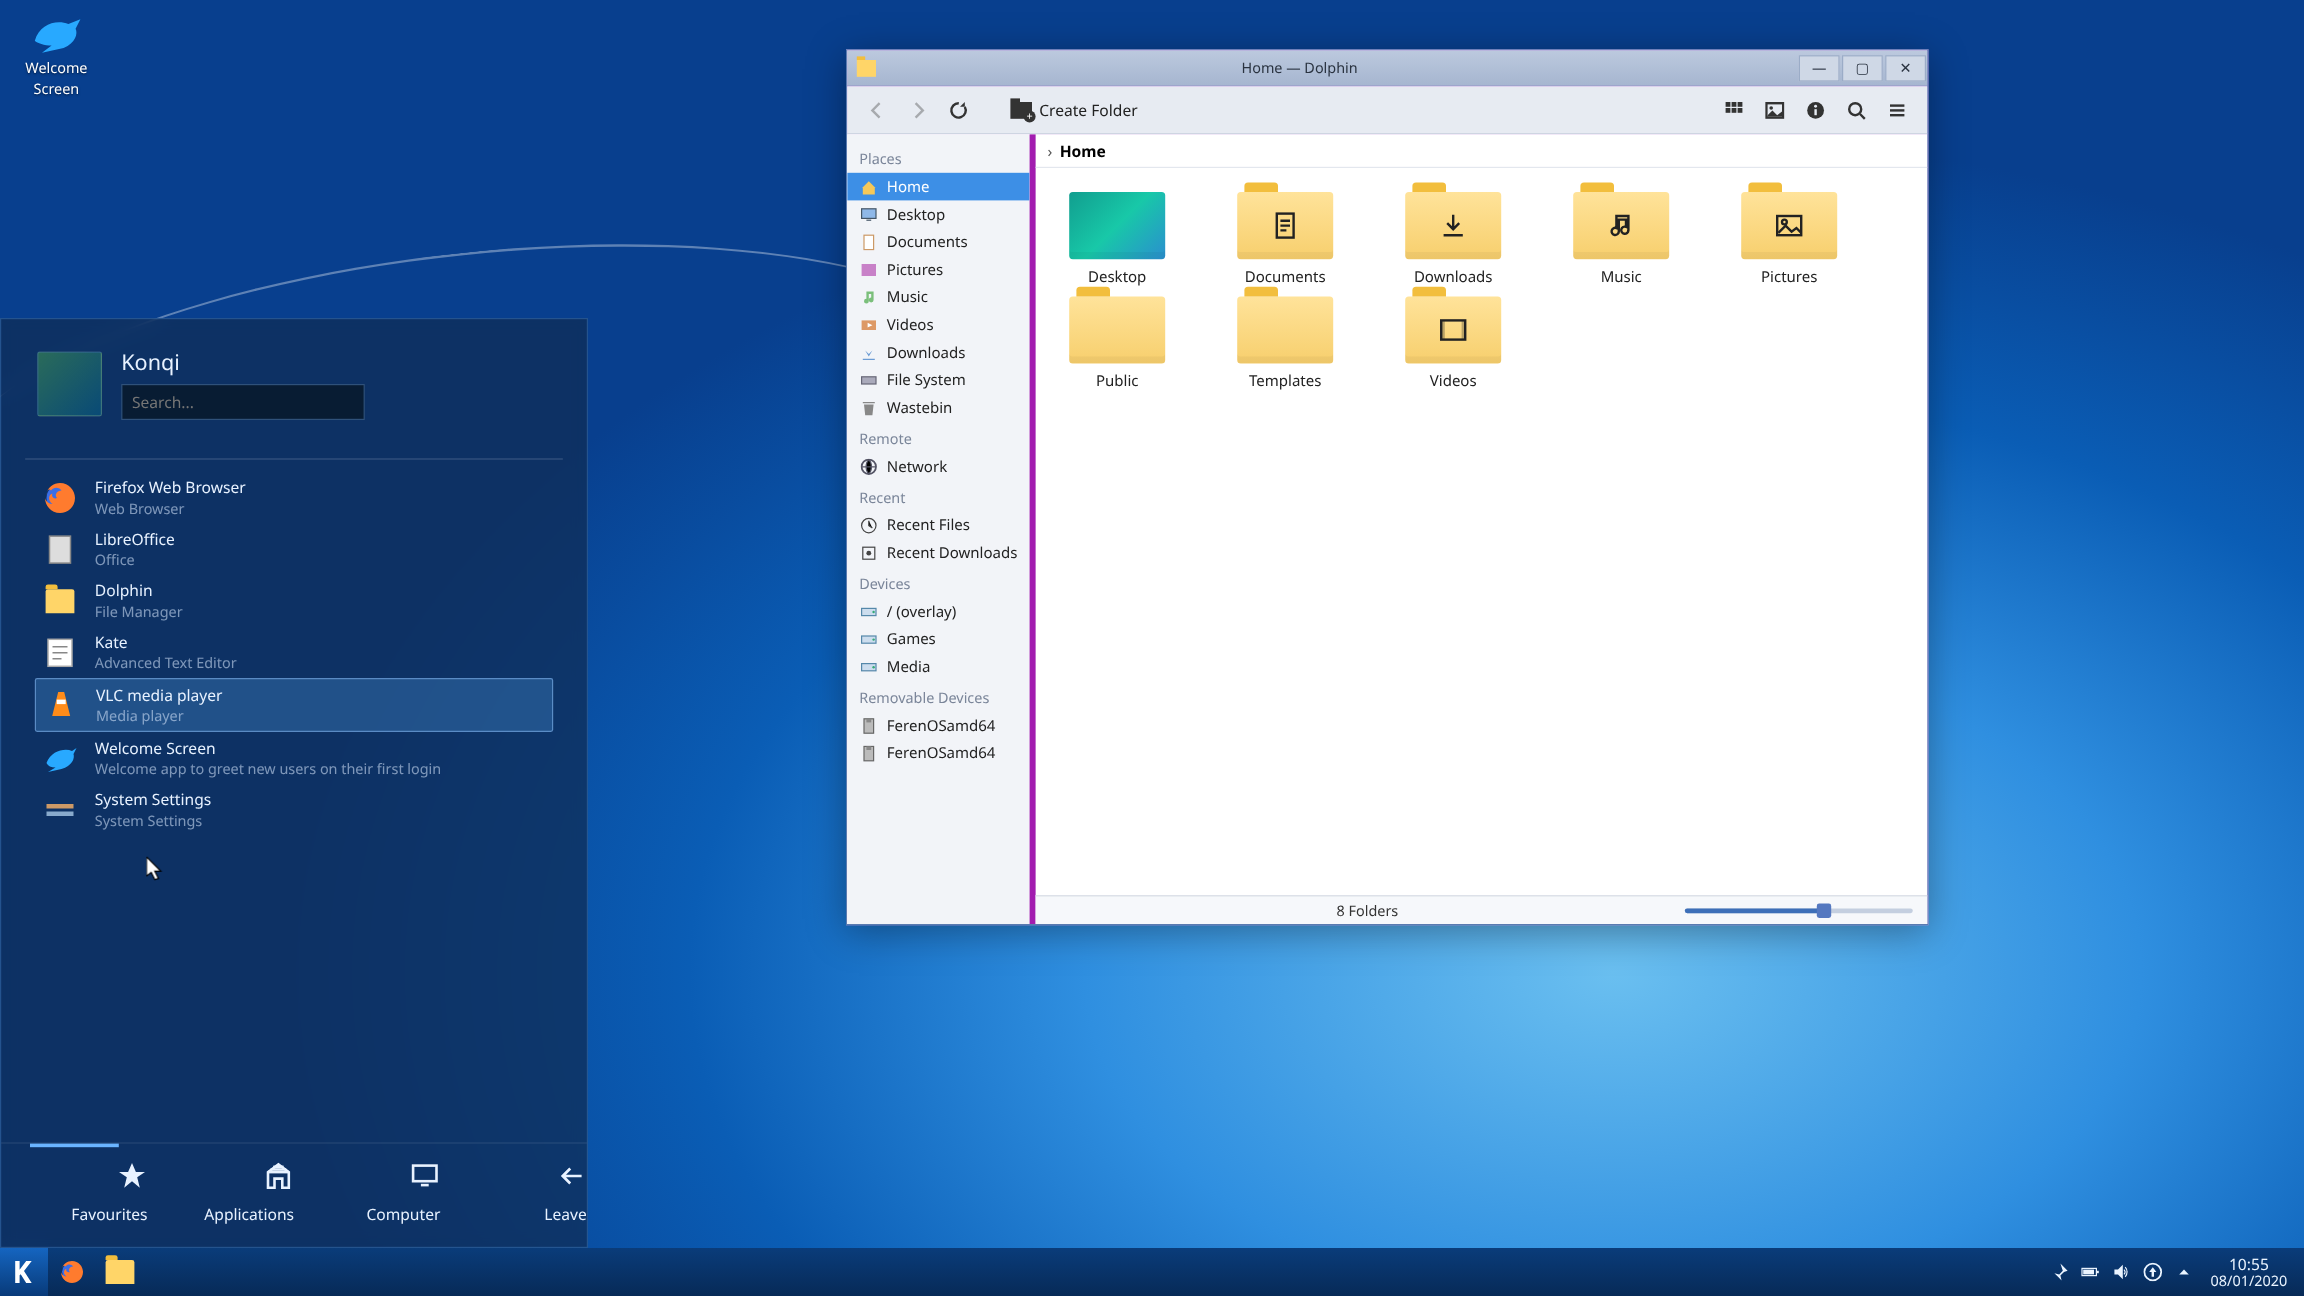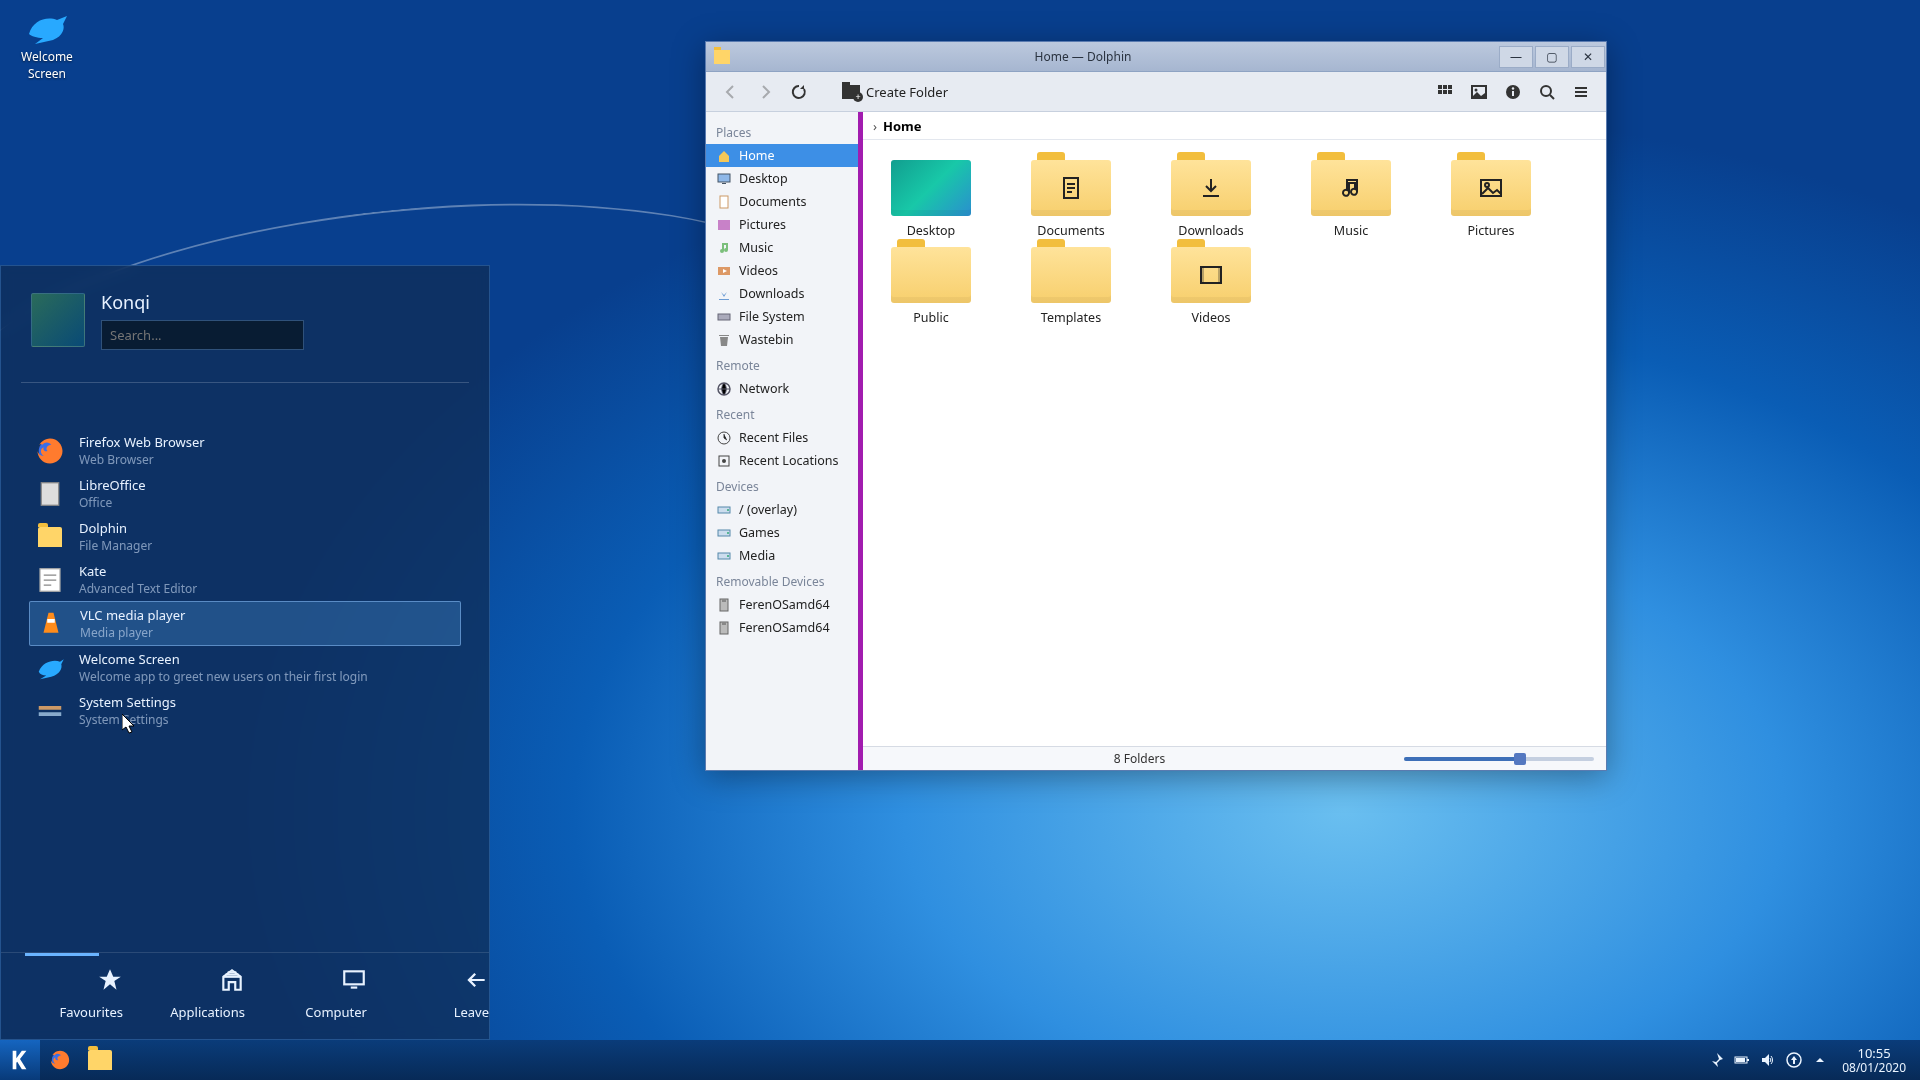--- a/index.html
+++ b/index.html
@@ -34,21 +34,21 @@
 .clock div:first-child { font-size:13px; }
 
 
 .startmenu { position:absolute; left:0; bottom:40px; width:490px; height:775px; background:rgba(15,45,85,0.72); backdrop-filter:blur(6px); color:#e8f2ff; border:1px solid rgba(80,150,220,0.35); display:flex; flex-direction:column;}
 .sm-header { display:flex; align-items:center; gap:16px; padding:24px 30px 14px;}
 .sm-header .avatar { width:54px; height:54px; border-radius:2px; background:linear-gradient(135deg,#2a6b5a,#094a76); border:1px solid rgba(255,255,255,0.15);}
 .sm-header .name { font-size:18px; font-weight:400;}
 .sm-search { margin:6px 30px 0 104px; }
 .sm-search input { width:100%; background:#081c33; border:1px solid rgba(120,180,255,0.35); color:#cde3ff; padding:5px 8px; font-size:13px; outline:none;}
 .sm-divider { height:1px; background:rgba(255,255,255,0.18); margin:18px 20px 6px;}
-.sm-list { flex:1; overflow:hidden; padding:4px 28px;margin-top:36px;}
+.sm-list { flex:1; overflow:hidden; padding:4px 28px;}
 .sm-item { display:flex; align-items:center; gap:14px; padding:4px 6px; border-radius:2px; cursor:pointer;}
 .sm-item.selected { background:rgba(90,160,230,0.28); border:1px solid rgba(150,200,255,0.5);}
 .sm-item .ic { width:30px; height:30px; display:flex; align-items:center; justify-content:center; font-size:18px;}
 .sm-item .txt .t1 { font-size:13px;}
 .sm-item .txt .t2 { font-size:12px; color:rgba(220,235,255,0.55);}
 .sm-bottom { display:flex; border-top:1px solid rgba(255,255,255,0.12); padding:14px 0 18px;}
 .sm-bottom .bitem { flex:1; display:flex; flex-direction:column; align-items:flex-end; gap:6px; font-size:13px; cursor:pointer; position:relative;}
 .sm-bottom .bitem.active::before{content:"";position:absolute;top:-14px;left:20%;right:20%;height:3px;background:#6ab4ff;}
 .sm-bottom svg{width:26px;height:26px;fill:#e8f2ff;}
 
@@ -286,21 +286,21 @@
             </span>
             <span>Recent Files</span>
           </div>
           <div class="side-item">
             <span class="sic">
               <svg viewBox="0 0 14 14">
                 <rect x="2" y="2" width="10" height="10" fill="none" stroke="#444"></rect>
                 <circle cx="7" cy="7" r="2" fill="#444"></circle>
               </svg>
             </span>
-            <span>Recent Locations</span>
+            <span>Recent Downloads</span>
           </div>
         </div>
       <div class="side-head">Devices</div>
       <div id="side-devices">
           <div class="side-item">
             <span class="sic">
               <svg viewBox="0 0 14 14">
                 <rect x="1" y="4" width="12" height="6" fill="#cde" stroke="#58a"></rect>
                 <circle cx="11" cy="7" r="1" fill="#3a7"></circle>
               </svg>

